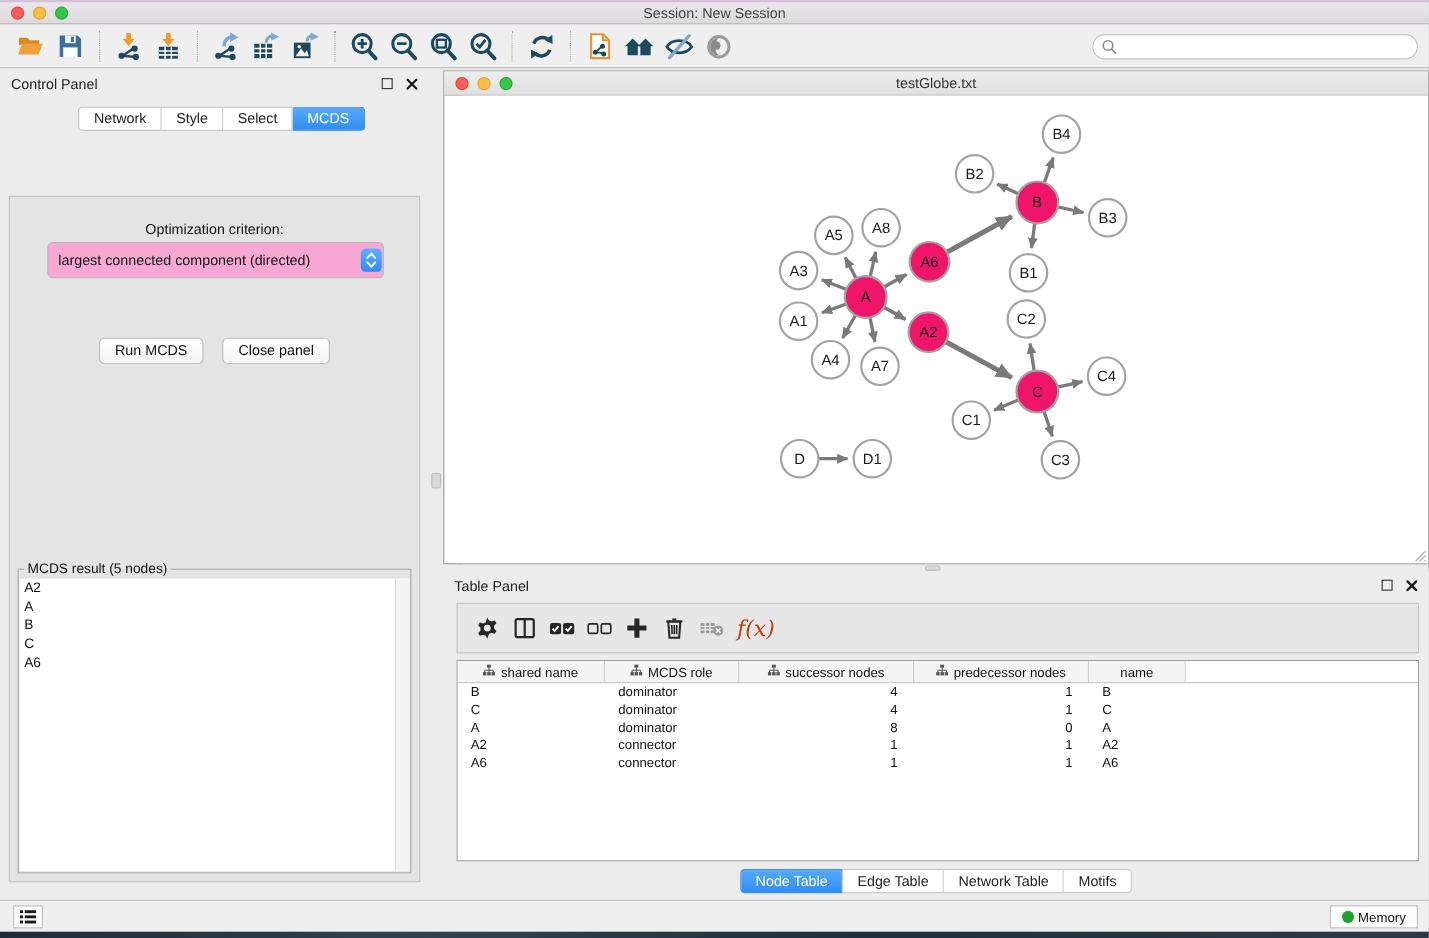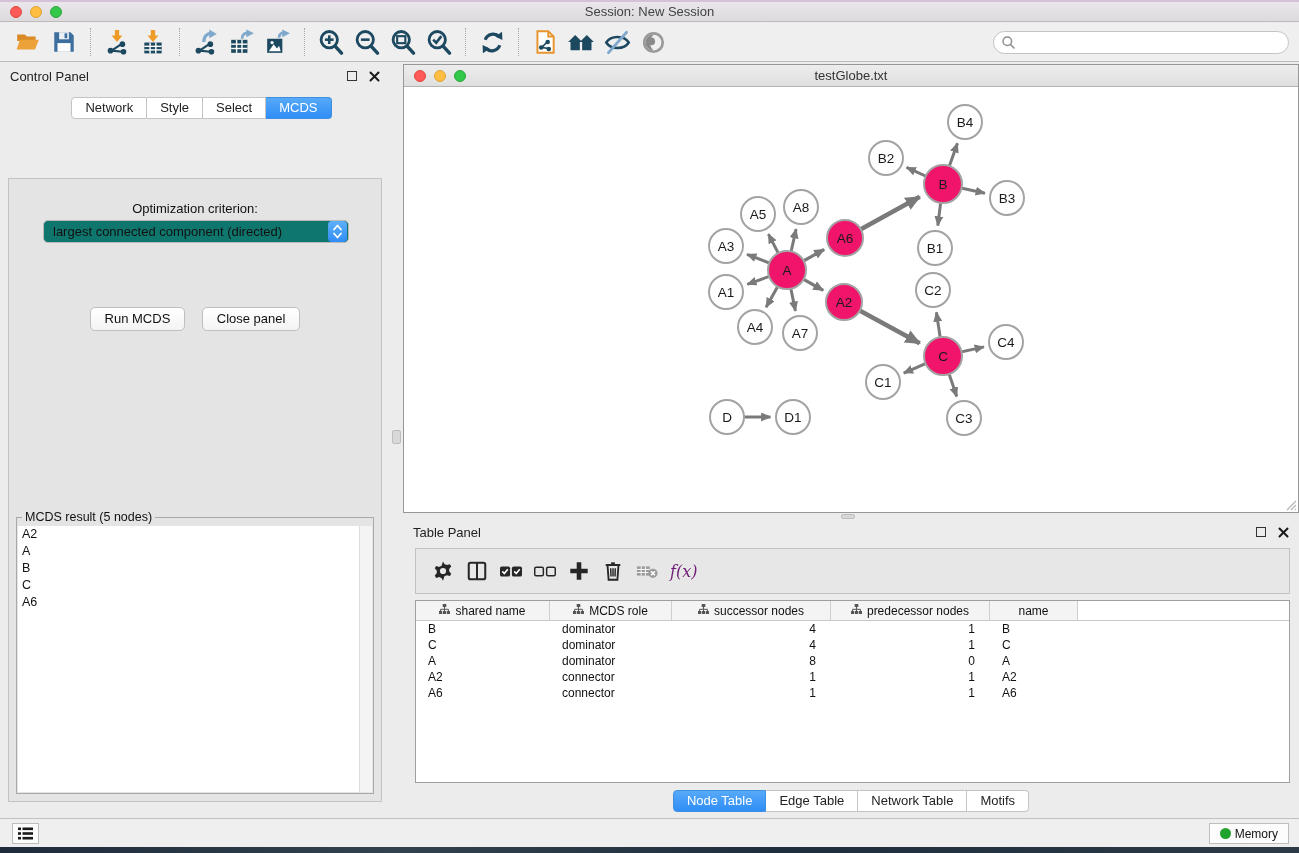--- a/index.html
+++ b/index.html
@@ -36,21 +36,21 @@
   .seg { display:flex; justify-content:center; }
   .seg .tab { background:#fff; border:1px solid #c4c4c4; border-left:none; padding:2px 13px 3px;
     font-size:13px; color:#222; line-height:15px; white-space:nowrap; }
   .seg .tab:first-child { border-left:1px solid #c4c4c4; border-radius:4px 0 0 4px; }
   .seg .tab:last-child { border-radius:0 4px 4px 0; }
   .seg .tab.active { background:linear-gradient(#57aaf9,#2f8df6); border-color:#3f8fe0; color:#fff; }
   .cp-tabs { margin-top:8px; position:relative; z-index:2;padding-left:13px; }
   .cp-content { position:absolute; left:8px; right:8px; top:115px; bottom:16px;
     border:1px solid #c3c3c3; background:#e4e4e4; }
   .opt-label { text-align:center; font-size:13px; color:#111; margin-top:22px; }
-  .select-box { position:absolute; left:34px; right:32px; top:41px; height:23px; background:#0f766e;
+  .select-box { position:absolute; left:34px; right:32px; top:41px; height:33px; background:#f9a8d4;
     border:1px solid #b9b9b9; border-radius:5px; display:flex; align-items:center; }
   .select-box .sel-text { flex:1; font-size:13px; color:#111; padding-left:9px; white-space:nowrap; overflow:hidden; }
   .sel-stepper { width:19px; height:21px; border-radius:4px; background:linear-gradient(#5fb0fa,#2f8df6);
     margin-right:1px; display:flex; flex-direction:column; align-items:center; justify-content:center; color:#fff; }
   .sel-stepper svg { display:block; }
   .btn { display:inline-block; background:linear-gradient(#ffffff,#f4f4f4); border:1px solid #bfbfbf;
     border-radius:5px; font-size:13px; color:#111; padding:3px 14px 4px; }
   .cp-buttons { position:absolute; top:128px; left:0; right:0; text-align:center; }
   .cp-buttons .btn { margin:0 6px; min-width:92px; text-align:center; }
   .groupbox { position:absolute; left:7px; right:7px; top:338px; bottom:7px; border:1px solid #a9a9a9; }
@@ -73,21 +73,21 @@
     position:relative; display:flex; align-items:center; }
   .net-titlebar .title { position:absolute; left:0; right:0; text-align:center; font-size:13px; color:#333; }
   .net-content { position:absolute; left:0; top:22px; right:0; bottom:0; background:#fff; overflow:hidden;margin-left:16px; }
   .resize-grip { position:absolute; right:1px; bottom:1px; width:13px; height:13px; }
 
   
   .table-panel { position:absolute; left:403px; top:519px; width:896px; height:299px; background:#ececec; }
   .tp-toolbar { position:absolute; left:12px; right:9px; top:29px; height:46px; background:#e7e7e7;
     border:1px solid #c2c2c2; display:flex; align-items:center; padding-left:10px; }
   .tp-btn { width:34px; height:32px; display:flex; align-items:center; justify-content:center; }
-  .fx { font-family:"DejaVu Serif","Liberation Serif",serif; font-style:italic; font-size:16px; color:#701a75; margin-left:6px; }
+  .fx { font-family:"DejaVu Serif","Liberation Serif",serif; font-style:italic; font-size:20px; color:#c2410c; margin-left:6px; }
   .datatable { position:absolute; left:12px; right:9px; top:81px; bottom:35px; background:#fff;
     border:1px solid #9f9f9f; overflow:hidden; }
   .dt-header { display:flex; height:20px; border-bottom:1px solid #c7c7c7; background:#f4f4f4; }
   .dt-hcell { display:flex; align-items:center; justify-content:center; gap:5px; font-size:12px; color:#111;
     border-right:1px solid #cfcfcf; height:100%; }
   .dt-hcell.filler { background:#fff; border-right:none; }
   .dt-row { display:flex; height:16px; }
   .dt-cell { font-size:12px; color:#111; line-height:16px; white-space:nowrap; overflow:hidden; }
   .tp-tabs { position:absolute; left:0; right:0; bottom:6px; display:flex; justify-content:center; }
 

